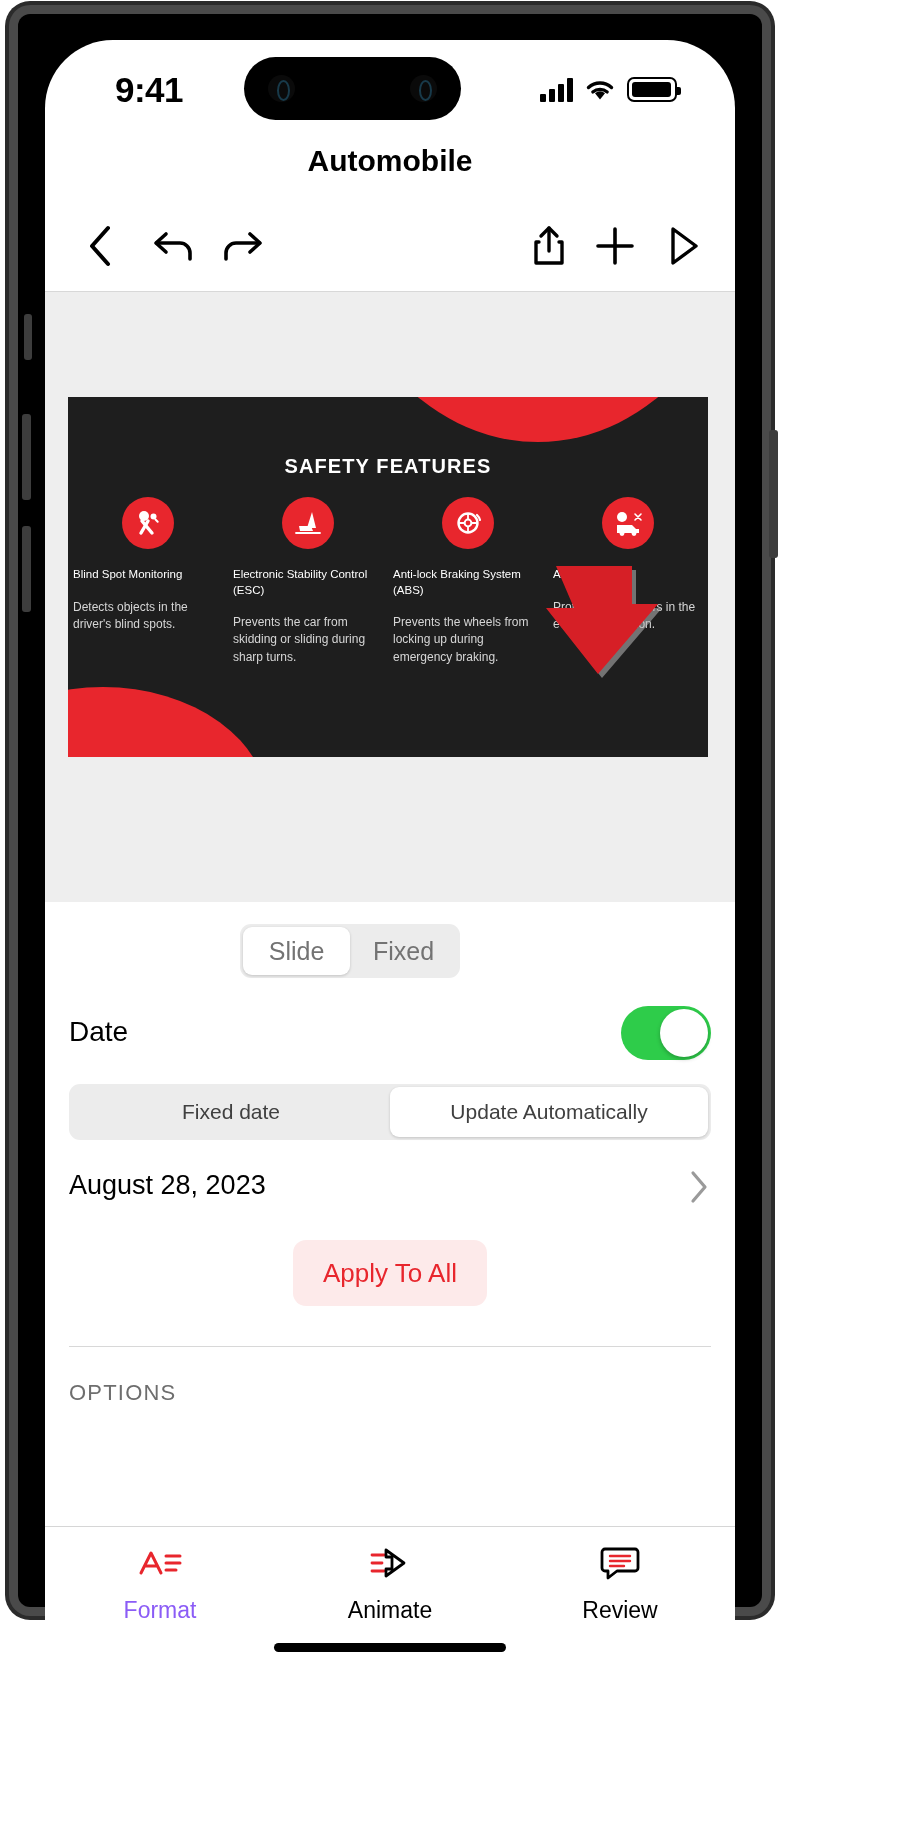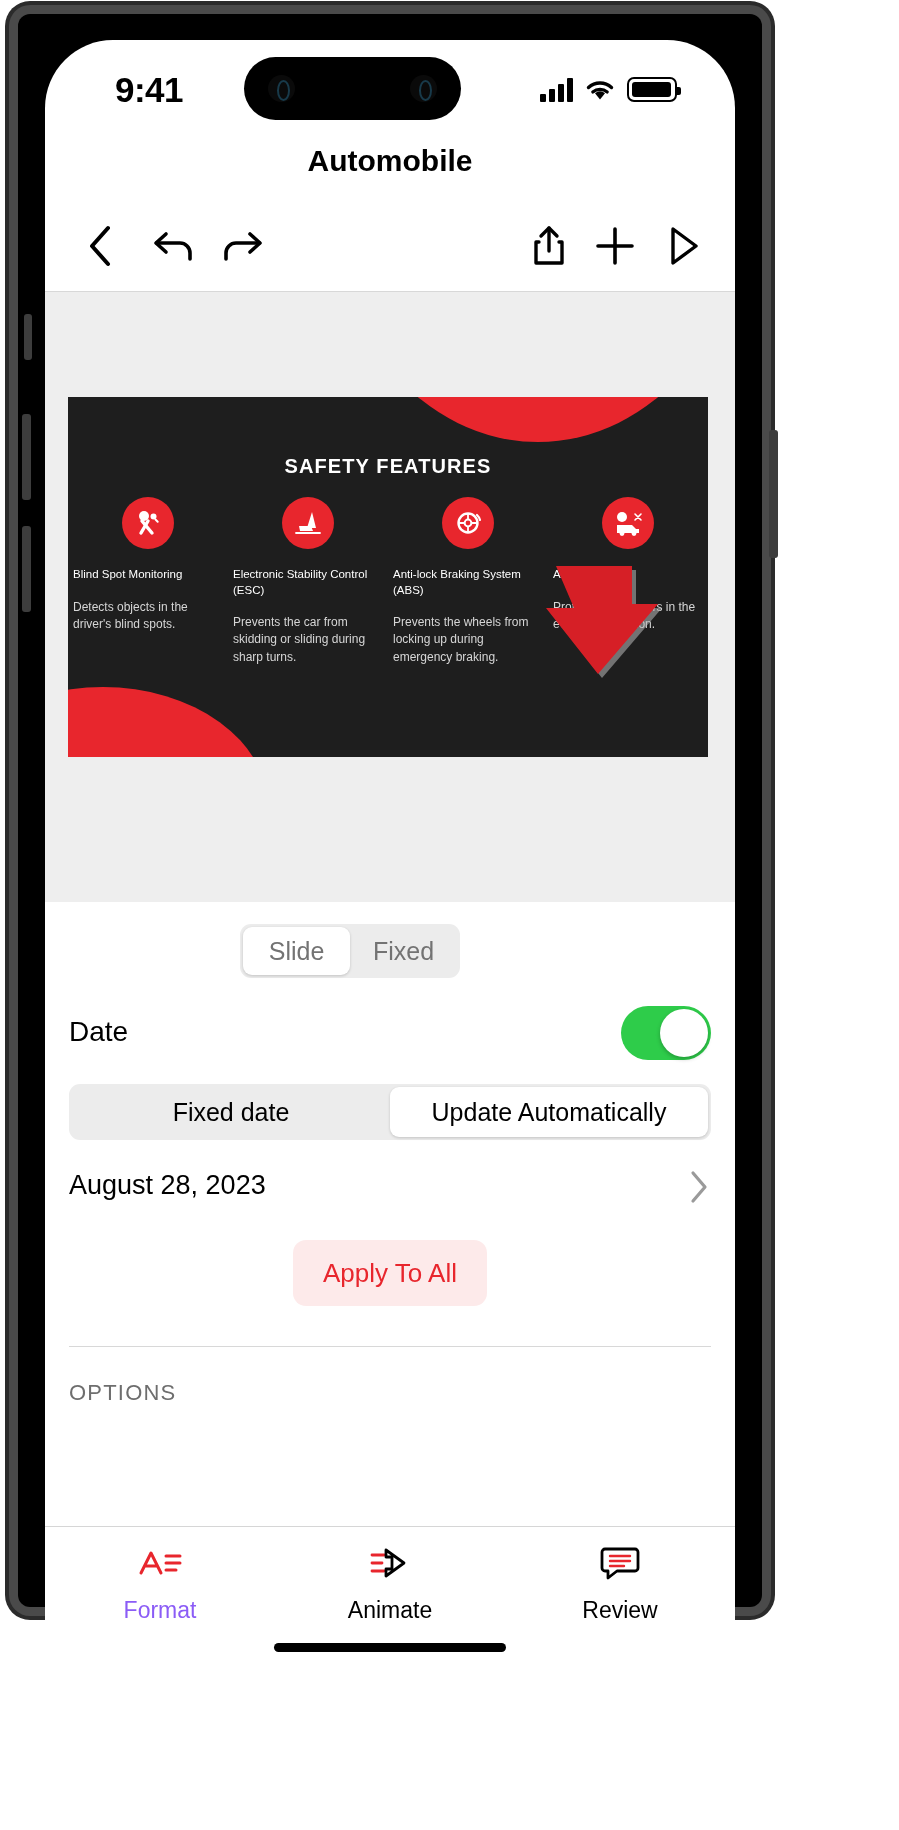--- a/index.html
+++ b/index.html
@@ -228,21 +228,21 @@
   }
 
   #seg-date-mode {
     position: absolute; left: 24px; top: 182px;
     width: 642px; height: 56px;
     background: #ececec; border-radius: 11px;
     display: flex; padding: 3px;
   }
   #seg-date-mode .seg {
     flex: 1; display: flex; align-items: center; justify-content: center;
-    font-size: 25px; color: #000000; border-radius: 9px;
+    font-size: 21px; color: #404040; border-radius: 9px;
   }
   #seg-date-mode .seg.active {
     background: #fff;
     box-shadow: 0 1px 3px rgba(0,0,0,0.18);
   }
 
   #date-value-row {
     position: absolute; left: 0; top: 256px; width: 690px; height: 66px;
   }
   #date-value {

